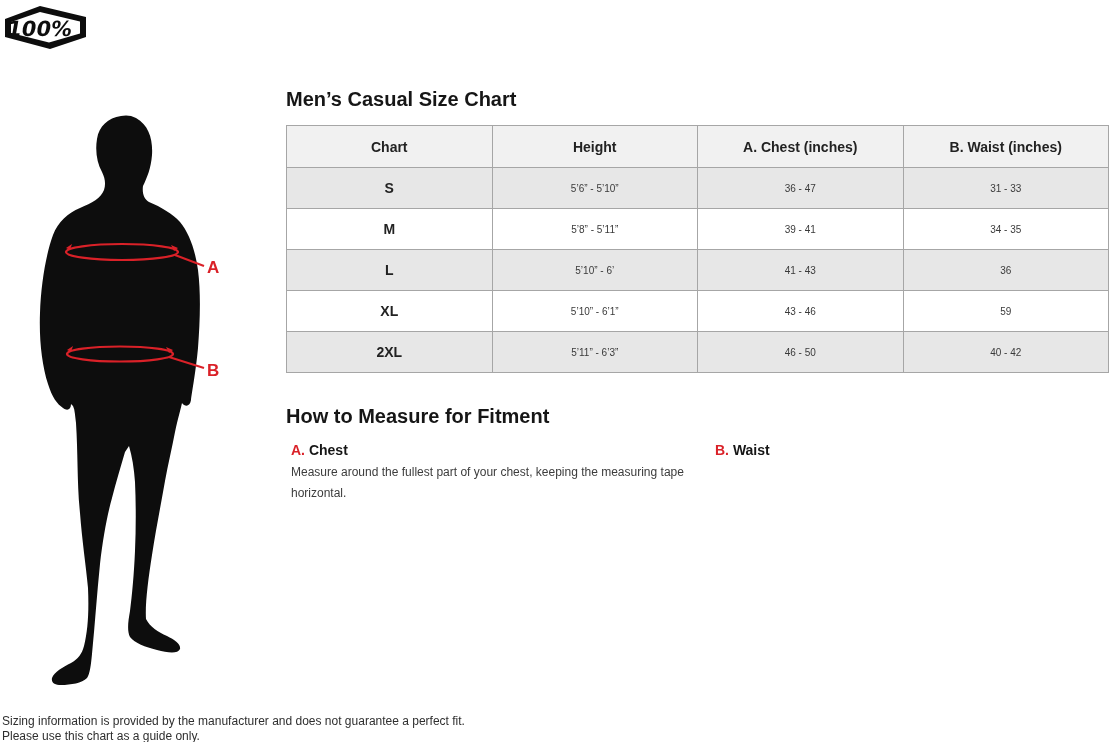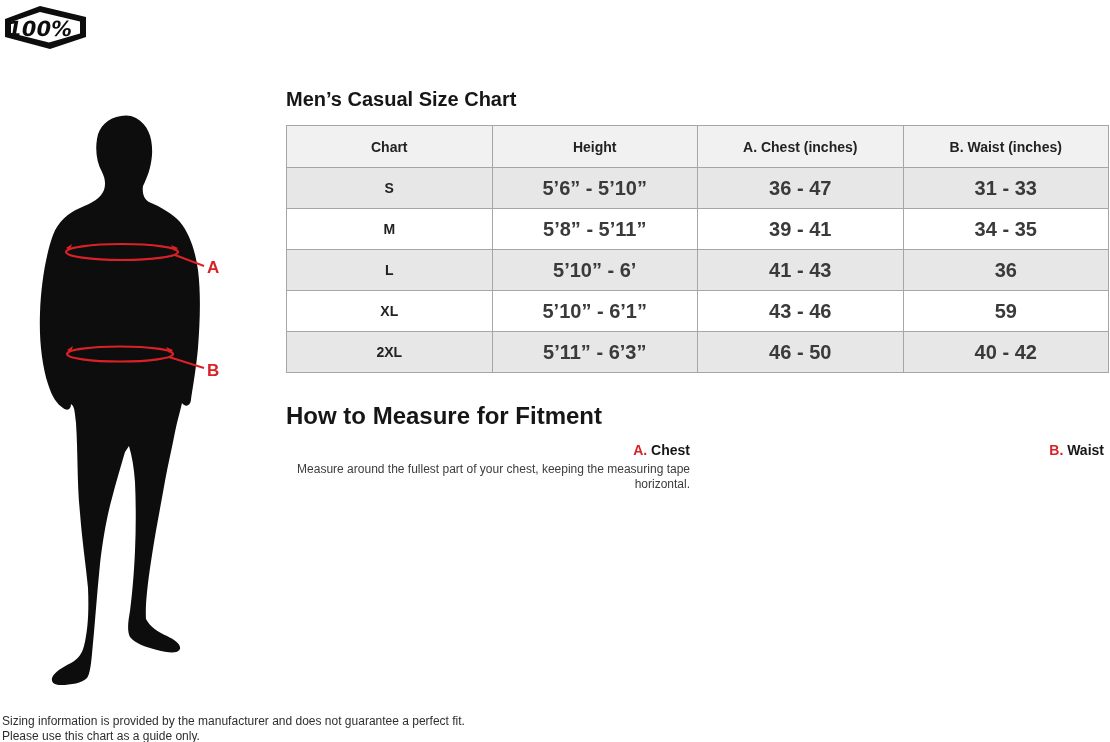--- a/index.html
+++ b/index.html
@@ -34,37 +34,36 @@
   }
   .size-table th{
     height:42px;
     background:var(--header-bg);
     font-size:14px;font-weight:700;color:#222;
     border:1px solid var(--border);
     text-align:center;vertical-align:middle;
   }
   .size-table td{
     height:41px;
-    font-size:20px;color:var(--text-cell);
+    font-size:10px;color:var(--text-cell);
     border:1px solid var(--border);
     text-align:center;vertical-align:middle;
     background:#ffffff;
-    font-weight:bold;
   }
   .size-table tr.alt td{background:var(--row-alt-bg);}
   .size-table td.size-cell{font-weight:700;color:#222;font-size:14px;}
   
-  .measure-title{margin-top:31px;font-size:24px;font-weight:700;line-height:24px;color:#161616;}
-  .measure-cols{display:flex;margin-top:14px;text-align:right;}
+  .measure-title{margin-top:31px;font-size:20px;font-weight:700;line-height:24px;color:#161616;}
+  .measure-cols{display:flex;margin-top:14px;}
   .measure-item{width:404px;}
   .measure-item + .measure-item{margin-left:20px;width:394px;}
   .measure-item{padding-left:5px;}
   .measure-item h3{font-size:14px;font-weight:700;line-height:16px;color:#161616;}
   .measure-item h3 .letter{color:var(--accent-red);}
-  .measure-item p{margin-top:4px;font-size:12px;line-height:15px;color:#3c3c3c;}
+  .measure-item p{margin-top:4px;font-size:12px;line-height:21px;color:#3c3c3c;}
   
   .footer{
     position:absolute;left:2px;top:714px;width:600px;
     font-size:12px;line-height:14px;color:#2f2f2f;
   }
   .footer div{margin-bottom:1px;}
 </style>
 </head>
 <body>
 

